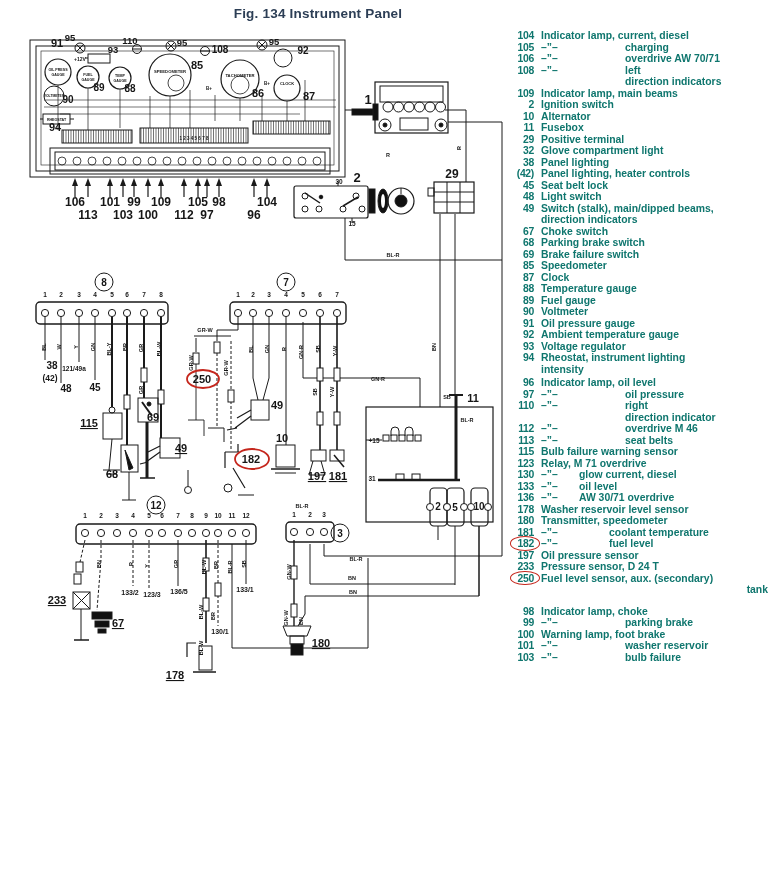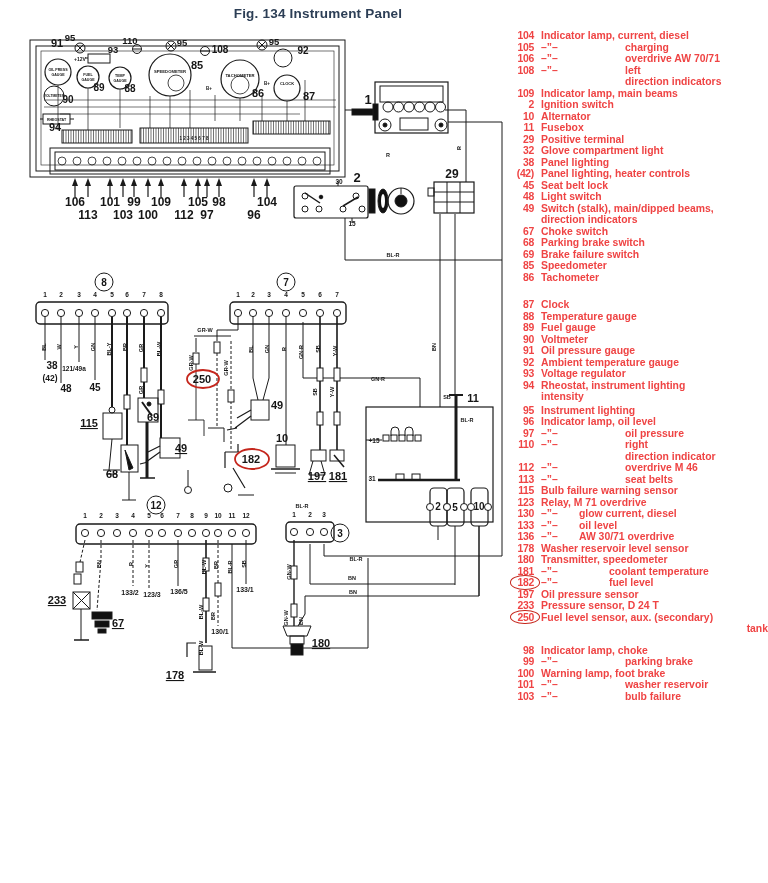--- a/index.html
+++ b/index.html
@@ -3,21 +3,21 @@
 <meta charset="utf-8">
 <style>
   html,body{margin:0;padding:0;background:#ffffff;}
   .page{position:relative;width:768px;height:883px;background:#fff;overflow:hidden;
         font-family:"Liberation Sans",sans-serif;}
   .title{position:absolute;top:6px;left:0;width:636px;text-align:center;
          font-size:13.5px;font-weight:bold;letter-spacing:.2px;color:#2c3e55;}
   #diag{position:absolute;left:0;top:0;}
   #diag text{font-family:"Liberation Sans",sans-serif;font-weight:bold;fill:#161616;}
   
-  .legend{position:absolute;left:503px;top:30px;width:265px;color:#ef4444;}
+  .legend{position:absolute;left:503px;top:30px;width:265px;color:#0f766e;}
   .lrow{position:relative;white-space:nowrap;line-height:11.5px;height:11.5px;
         font-size:10.4px;font-weight:bold;}
   .lnum{display:inline-block;width:31px;text-align:right;letter-spacing:-.3px;}
   .la{margin-left:7px;}
   .lb{position:absolute;top:0;}
   .ind1{left:122px}.ind2{left:76px}.ind3{left:106px}
   .lnum.circ{position:relative;}
   .lnum.circ::after{content:"";position:absolute;left:7px;right:-6px;top:-2px;bottom:-1px;
         border:1.7px solid #c5271d;border-radius:50%;}
   
@@ -548,31 +548,29 @@
       <div class="lrow"><span class="lnum">38</span><span class="la">Panel lighting</span></div>
       <div class="lrow"><span class="lnum">(42)</span><span class="la">Panel lighting, heater controls</span></div>
       <div class="lrow"><span class="lnum">45</span><span class="la">Seat belt lock</span></div>
       <div class="lrow"><span class="lnum">48</span><span class="la">Light switch</span></div>
       <div class="lrow"><span class="lnum">49</span><span class="la">Switch (stalk), main/dipped beams,</span></div>
       <div class="lrow"><span class="lnum"></span><span class="la">direction indicators</span></div>
       <div class="lrow"><span class="lnum">67</span><span class="la">Choke switch</span></div>
       <div class="lrow"><span class="lnum">68</span><span class="la">Parking brake switch</span></div>
       <div class="lrow"><span class="lnum">69</span><span class="la">Brake failure switch</span></div>
       <div class="lrow"><span class="lnum">85</span><span class="la">Speedometer</span></div>
-      <div class="lrow" style="margin-bottom: 16px;"><span class="lnum">86</span><span class="la">Tachometer</span></div>
       <div class="lrow"><span class="lnum">87</span><span class="la">Clock</span></div>
       <div class="lrow"><span class="lnum">88</span><span class="la">Temperature gauge</span></div>
       <div class="lrow"><span class="lnum">89</span><span class="la">Fuel gauge</span></div>
       <div class="lrow"><span class="lnum">90</span><span class="la">Voltmeter</span></div>
       <div class="lrow"><span class="lnum">91</span><span class="la">Oil pressure gauge</span></div>
       <div class="lrow"><span class="lnum">92</span><span class="la">Ambient temperature gauge</span></div>
       <div class="lrow"><span class="lnum">93</span><span class="la">Voltage regulator</span></div>
       <div class="lrow"><span class="lnum">94</span><span class="la">Rheostat, instrument lighting</span></div>
       <div class="lrow" style="margin-bottom: 2px;"><span class="lnum"></span><span class="la">intensity</span></div>
-      <div class="lrow"><span class="lnum">95</span><span class="la">Instrument lighting</span></div>
       <div class="lrow"><span class="lnum">96</span><span class="la">Indicator lamp, oil level</span></div>
       <div class="lrow"><span class="lnum">97</span><span class="la">–”–</span><span class="lb ind1">oil pressure</span></div>
       <div class="lrow"><span class="lnum">110</span><span class="la">–”–</span><span class="lb ind1">right</span></div>
       <div class="lrow"><span class="lnum"></span><span class="la"></span><span class="lb ind1">direction indicator</span></div>
       <div class="lrow"><span class="lnum">112</span><span class="la">–”–</span><span class="lb ind1">overdrive M 46</span></div>
       <div class="lrow"><span class="lnum">113</span><span class="la">–”–</span><span class="lb ind1">seat belts</span></div>
       <div class="lrow"><span class="lnum">115</span><span class="la">Bulb failure warning sensor</span></div>
       <div class="lrow"><span class="lnum">123</span><span class="la">Relay, M 71 overdrive</span></div>
       <div class="lrow"><span class="lnum">130</span><span class="la">–”–</span><span class="lb ind2">glow current, diesel</span></div>
       <div class="lrow"><span class="lnum">133</span><span class="la">–”–</span><span class="lb ind2">oil level</span></div>

